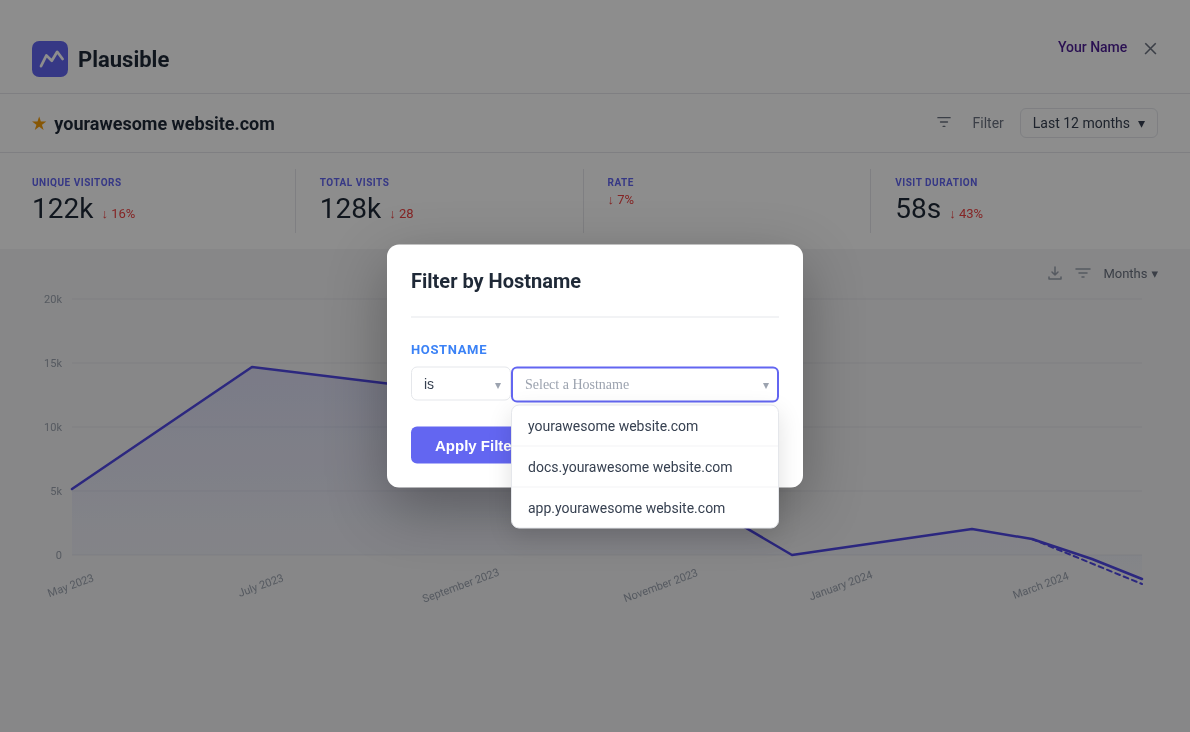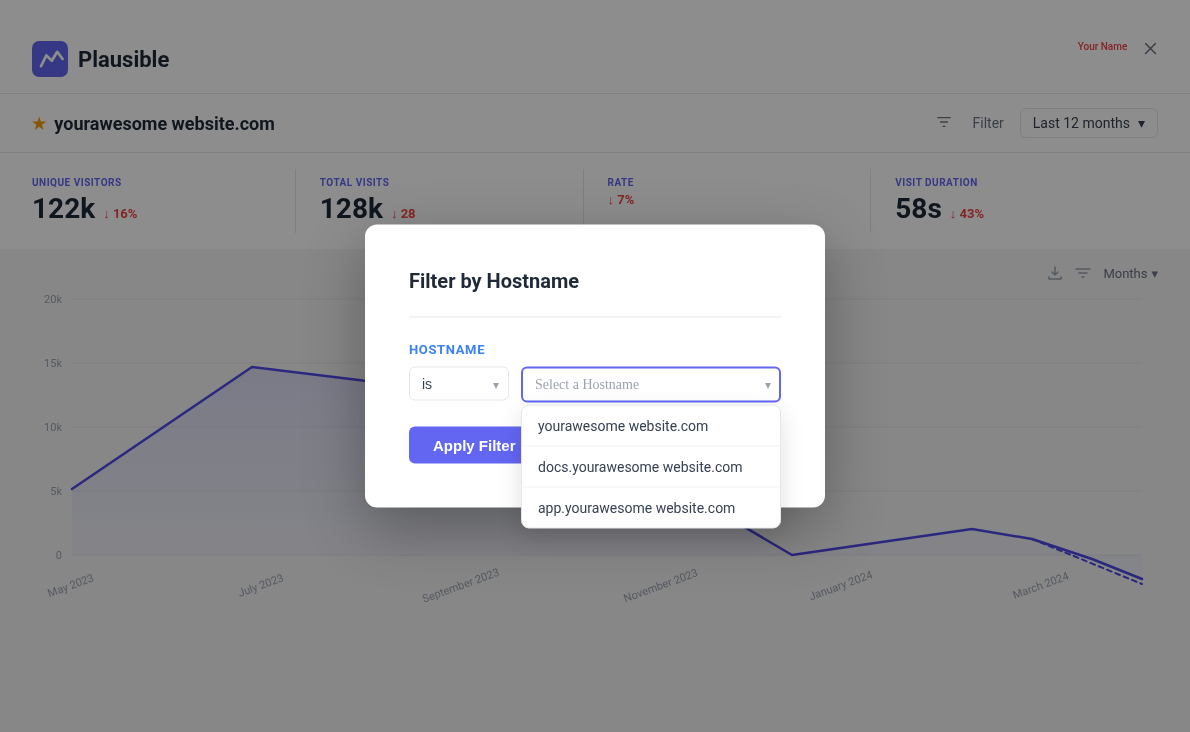--- a/index.html
+++ b/index.html
@@ -46,22 +46,22 @@
       height: 36px;
     }
 
     .topnav-right {
       display: flex;
       align-items: center;
       gap: 16px;
     }
 
     .user-name {
-      font-size: 10px;
-      color: #ef4444;
+      font-size: 14px;
+      color: #4c1d95;
       font-weight: 500;
     }
 
     .close-btn {
       font-size: 28px;
       color: #6b7280;
       cursor: pointer;
       line-height: 1;
       font-weight: 300;
     }
@@ -139,21 +139,21 @@
       font-size: 10px;
       font-weight: 700;
       text-transform: uppercase;
       letter-spacing: 0.05em;
       color: #6366f1;
       margin-bottom: 4px;
     }
 
     .stat-value {
       font-size: 28px;
-      font-weight: 700;
+      font-weight: 400;
       color: #1f2937;
       display: flex;
       align-items: baseline;
       gap: 8px;
       text-align: right;
     }
 
     .stat-change {
       font-size: 13px;
       color: #ef4444;
@@ -198,22 +198,22 @@
     }
 
     
     .modal {
       position: absolute;
       top: 50%;
       left: 50%;
       transform: translate(-50%, -50%);
       background: white;
       border-radius: 12px;
-      padding: 44px;
-      width: 460px;
+      padding: 24px;
+      width: 416px;
       z-index: 20;
       box-shadow: 0 20px 60px rgba(0,0,0,0.3);
     }
 
     .modal-title {
       font-size: 20px;
       font-weight: 700;
       color: #1f2937;
       margin-bottom: 24px;
     }
@@ -228,21 +228,20 @@
       font-size: 13px;
       font-weight: 700;
       color: #3b82f6;
       text-transform: uppercase;
       letter-spacing: 0.05em;
       margin-bottom: 10px;
     }
 
     .modal-row {
       display: flex;
-      gap: 12px;
       margin-bottom: 8px;
       align-items: stretch;
       position: relative;
     }
 
     .operator-select {
       width: 100px;
       border: 1px solid #e5e7eb;
       border-radius: 6px;
       padding: 8px 12px;

